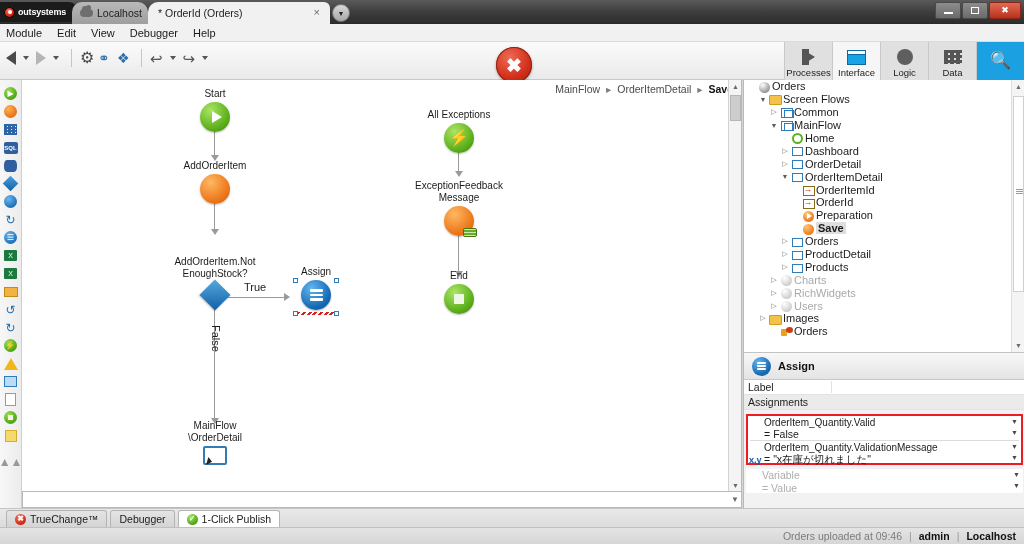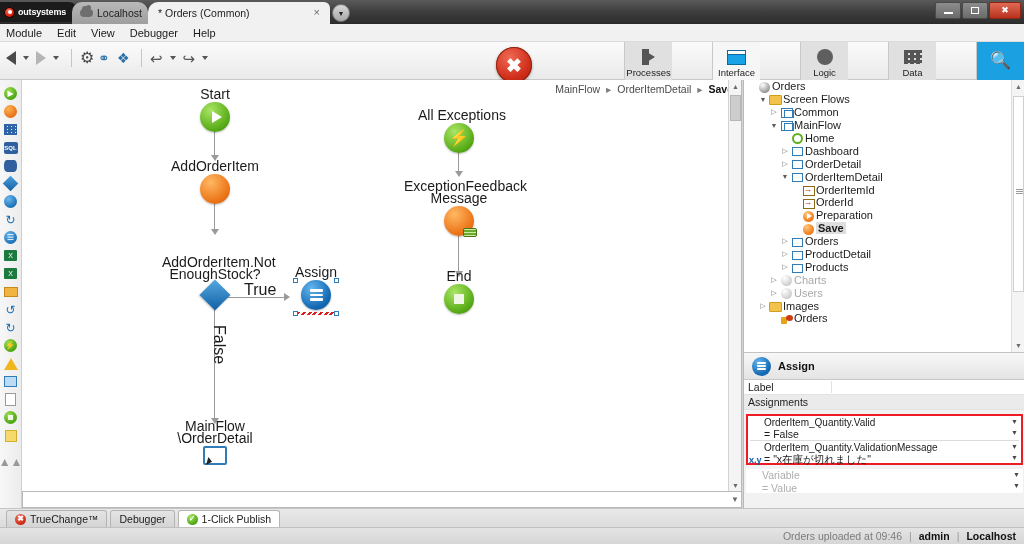--- a/index.html
+++ b/index.html
@@ -118,21 +118,21 @@
   .tb-error {
     position:absolute; left:496px; top:34px;
     width:36px;height:36px;border-radius:50%;
     background: radial-gradient(circle at 38% 30%, #f06a55, #cf2d18 62%, #a31f0e);
     box-shadow: 0 1px 3px rgba(0,0,0,.35), inset 0 0 0 1px #8d2414;
     transform:translateY(-29px);
     display:flex;align-items:center;justify-content:center;
     color:#fff;font-size:19px;font-weight:bold;line-height:1;
   }
 
-  .tb-sections { position:absolute; right:0; top:0; height:38px; display:flex;gap:40px; }
+  .tb-sections { position:absolute; right:0; top:0; height:38px; display:flex; }
   .tb-sec {
     width:48px; height:38px; background:#e0e0e0;
     border-left:1px solid #c9c9c9;
     display:flex;flex-direction:column;align-items:center;justify-content:flex-end;
     padding-bottom:2px; font-size:9.5px; color:#222;
   }
   .tb-sec.active { background:#f6f6f6; }
   .tb-sec.search { width:48px; background:#1ba1e2; }
   .sec-ic { height:20px; display:flex; align-items:center; justify-content:center;}
   .ic-proc { width:0;height:0;border-top:8px solid transparent;border-bottom:8px solid transparent;border-left:13px solid #555; position:relative;}
@@ -183,21 +183,21 @@
     overflow:hidden;
   }
   .breadcrumb {
     position:absolute; right:8px; top:3px;
     font-size:10.5px; color:#4a4a4a;
   }
   .breadcrumb b { color:#111; }
   .bc-sep { color:#7d7d7d; margin:0 3px; }
 
   .node { position:absolute; text-align:center; }
-  .node .lbl { font-size:14px; color:#1b1b1b; line-height:12px; white-space:pre; }
+  .node .lbl { font-size:10px; color:#1b1b1b; line-height:12px; white-space:pre; }
   .shape { margin:2px auto 0; }
   .sh-start {
     width:30px;height:30px;border-radius:50%;
     background: radial-gradient(circle at 35% 28%, #a9e563, #58ab17 68%, #3d7f0c);
     box-shadow: 0 1px 2px rgba(0,0,0,.28);
     display:flex;align-items:center;justify-content:center;
   }
   .sh-start:after{
     content:""; width:0;height:0;
     border-top:6px solid transparent;border-bottom:6px solid transparent;border-left:10px solid #fff;
@@ -262,21 +262,21 @@
 
   .conn { position:absolute; background:#9a9a9a; }
   .arrowhead {
     position:absolute; width:0;height:0;
     border-left:4px solid transparent;border-right:4px solid transparent;border-top:6px solid #9a9a9a;
   }
   .arrowhead.right {
     border-top:4px solid transparent;border-bottom:4px solid transparent;
     border-left:6px solid #9a9a9a; border-right:none;
   }
-  .conn-lbl { position:absolute; font-size:16px; color:#1b1b1b; }
+  .conn-lbl { position:absolute; font-size:11px; color:#1b1b1b; }
   .conn-lbl.vert { writing-mode: vertical-rl; }
 
   .canvas-vscroll {
     position:absolute; right:0; top:0; width:13px; height:412px;
     background:#f4f4f4; border-left:1px solid #d2d2d2;
   }
   .canvas-vscroll .up, .canvas-vscroll .dn {
     position:absolute; left:0; width:13px;height:13px; color:#6b6b6b; font-size:7px;
     display:flex;align-items:center;justify-content:center;
   }
@@ -423,21 +423,21 @@
   <div class="titlebar">
     <div class="logo-tab">
       <span class="logo-dot"></span>
       <span class="logo-text">outsystems</span>
     </div>
     <div class="env-tab">
       <span class="cloud-ic"></span>
       <span>Localhost</span>
     </div>
     <div class="doc-tab">
-      <span>* Orders (Common)</span>
+      <span>* OrderId (Orders)</span>
       <span class="x">×</span>
     </div>
     <div class="tab-drop">▼</div>
     <div class="win-btns">
       <div class="win-btn">
           <span class="bar"></span>
         </div>
       <div class="win-btn">
           <span class="sq"></span>
         </div>
@@ -763,20 +763,26 @@
         <div class="tree-row">
           <span style="display:inline-block;width:25px"></span>
           <span class="tw">▷</span>
           <span class="ti"><span class="ic-sphere dim"></span></span>
           <span class="tlabel dim">Charts</span>
         </div>
         <div class="tree-row">
           <span style="display:inline-block;width:25px"></span>
           <span class="tw">▷</span>
           <span class="ti"><span class="ic-sphere dim"></span></span>
+          <span class="tlabel dim">RichWidgets</span>
+        </div>
+        <div class="tree-row">
+          <span style="display:inline-block;width:25px"></span>
+          <span class="tw">▷</span>
+          <span class="ti"><span class="ic-sphere dim"></span></span>
           <span class="tlabel dim">Users</span>
         </div>
         <div class="tree-row">
           <span style="display:inline-block;width:14px"></span>
           <span class="tw">▷</span>
           <span class="ti"><span class="ic-folder"></span></span>
           <span class="tlabel">Images</span>
         </div>
         <div class="tree-row">
           <span style="display:inline-block;width:25px"></span>

